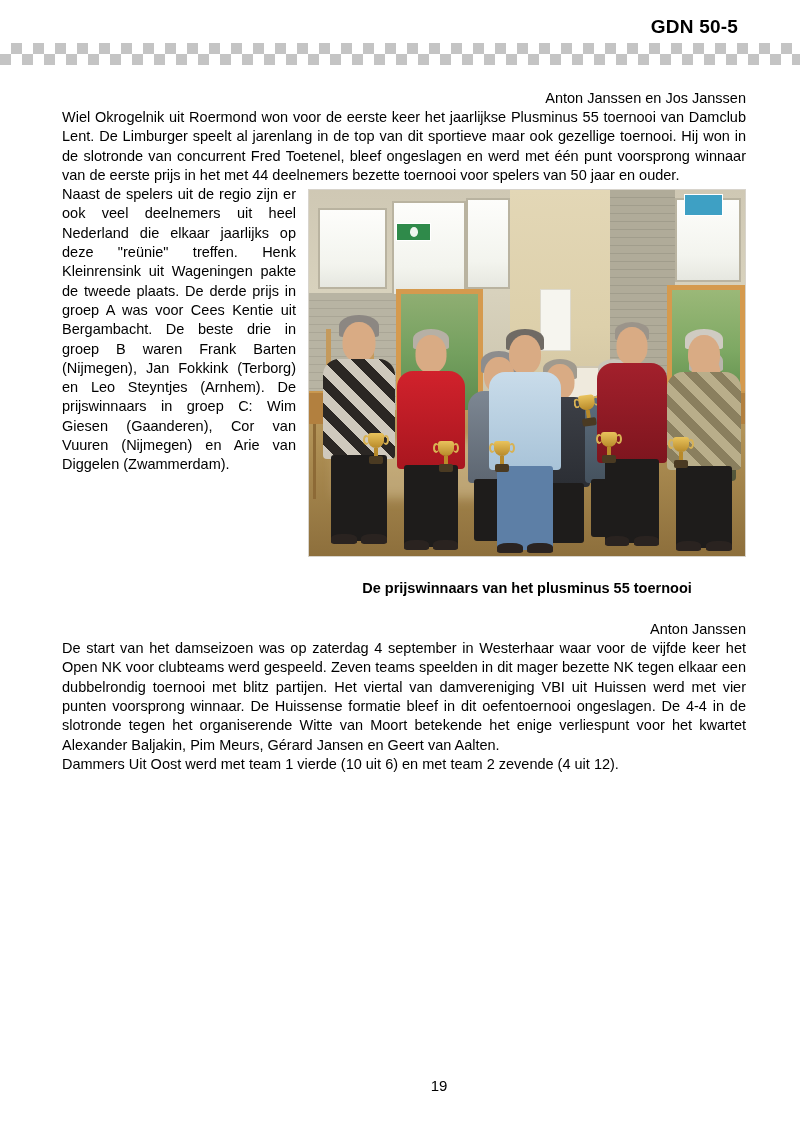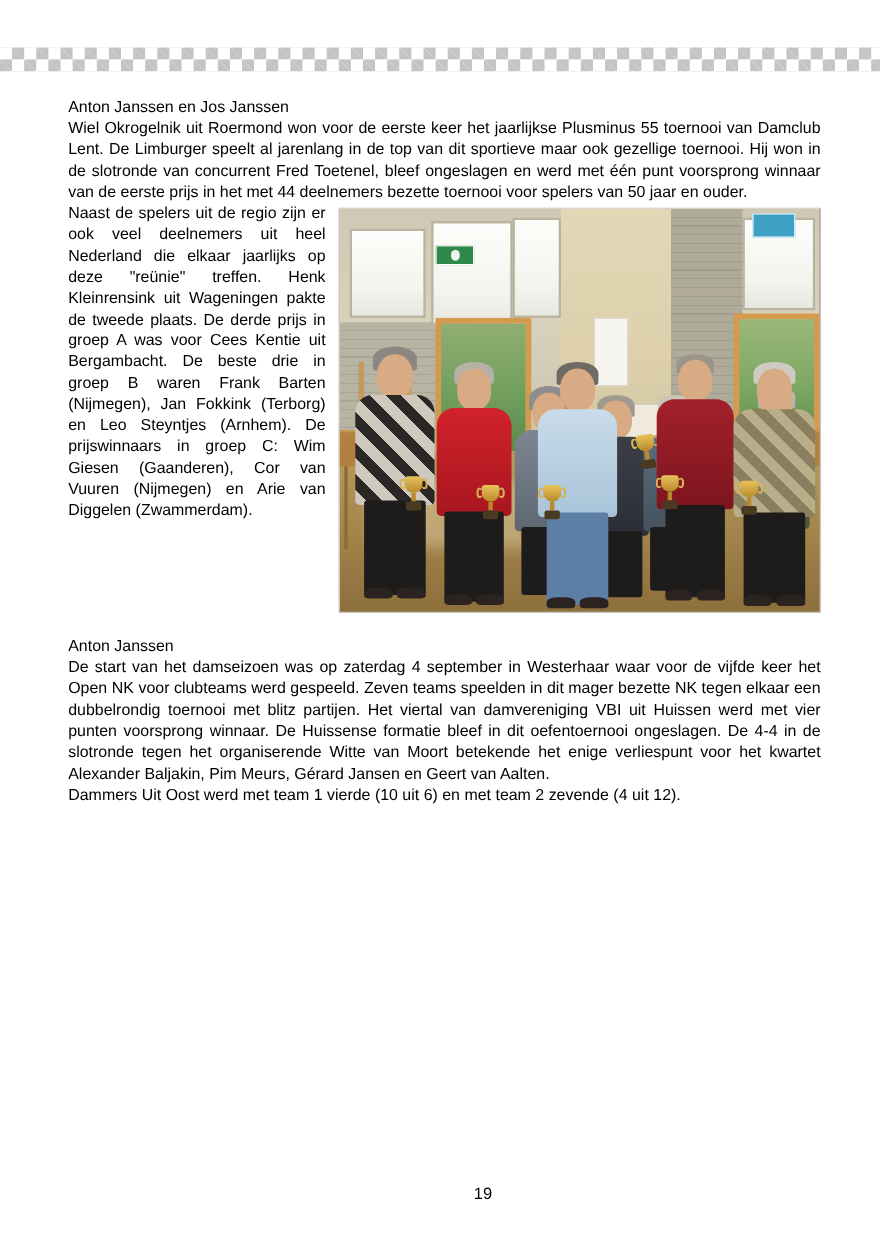--- a/index.html
+++ b/index.html
@@ -61,20 +61,21 @@
     font-size: 19.5px;
     font-weight: bold;
     margin: 0;
     line-height: 24px;
     letter-spacing: -0.1px;
   }
   .byline {
     font-size: 14.5px;
     margin: 1px 0 0 0;
     line-height: 19px;
+    text-align: right;
   }
 
   p.body-text {
     font-size: 14.5px;
     line-height: 19.3px;
     margin: 0;
     text-align: justify;
     text-justify: inter-word;
   }
   .gap-before { margin-top: 18px; }
@@ -243,20 +244,23 @@
     padding-left: 78px;
     font-size: 15px;
   }
   .clearfix::after { content: ""; display: block; clear: both; }
 </style>
 </head>
 <body>
 
 <div class="page">
 
+  <div class="header-bar">
+    <span class="header-title">GDN 50-5</span>
+  </div>
   <div class="checker"></div>
 
   <div class="content">
 
     <div>
       <p class="byline">Anton Janssen en Jos Janssen</p>
 
       <p class="body-text gap-before">Wiel Okrogelnik uit Roermond won voor de eerste keer het jaarlijkse Plusminus 55 toernooi van Damclub Lent. De Limburger speelt al jarenlang in de top van dit sportieve maar ook gezellige toernooi. Hij won in de slotronde van concurrent Fred Toetenel, bleef ongeslagen en werd met één punt voorsprong winnaar van de eerste prijs in het met 44 deelnemers bezette toernooi voor spelers van 50 jaar en ouder.</p>
 
       <div class="clearfix">
@@ -400,20 +404,21 @@
                   <div class="ear-l"></div>
                     <div class="ear-r"></div>
                   <div class="cup"></div>
                     <div class="stem"></div>
                     <div class="base"></div>
                 </div>
               </div>
 
             </div>
           </div>
+          <div class="photo-caption">De prijswinnaars van het plusminus 55 toernooi</div>
         </div>
 
         <p class="body-text">Naast de spelers uit de regio zijn er ook veel deelnemers uit heel Nederland die elkaar jaarlijks op deze "reünie" treffen. Henk Kleinrensink uit Wageningen pakte de tweede plaats. De derde prijs in groep A was voor Cees Kentie uit Bergambacht. De beste drie in groep B waren Frank Barten (Nijmegen), Jan Fokkink (Terborg) en Leo Steyntjes (Arnhem). De prijswinnaars in groep C: Wim Giesen (Gaanderen), Cor van Vuuren (Nijmegen) en Arie van Diggelen (Zwammerdam).</p>
       </div>
     </div>
 
     <div style="margin-top:22px;">
       <p class="byline">Anton Janssen</p>
 
       <p class="body-text gap-before">De start van het damseizoen was op zaterdag 4 september in Westerhaar waar voor de vijfde keer het Open NK voor clubteams werd gespeeld. Zeven teams speelden in dit mager bezette NK tegen elkaar een dubbelrondig toernooi met blitz partijen. Het viertal van damvereniging VBI uit Huissen werd met vier punten voorsprong winnaar. De Huissense formatie bleef in dit oefentoernooi ongeslagen. De 4-4 in de slotronde tegen het organiserende Witte van Moort betekende het enige verliespunt voor het kwartet Alexander Baljakin, Pim Meurs, Gérard Jansen en Geert van Aalten.</p>

